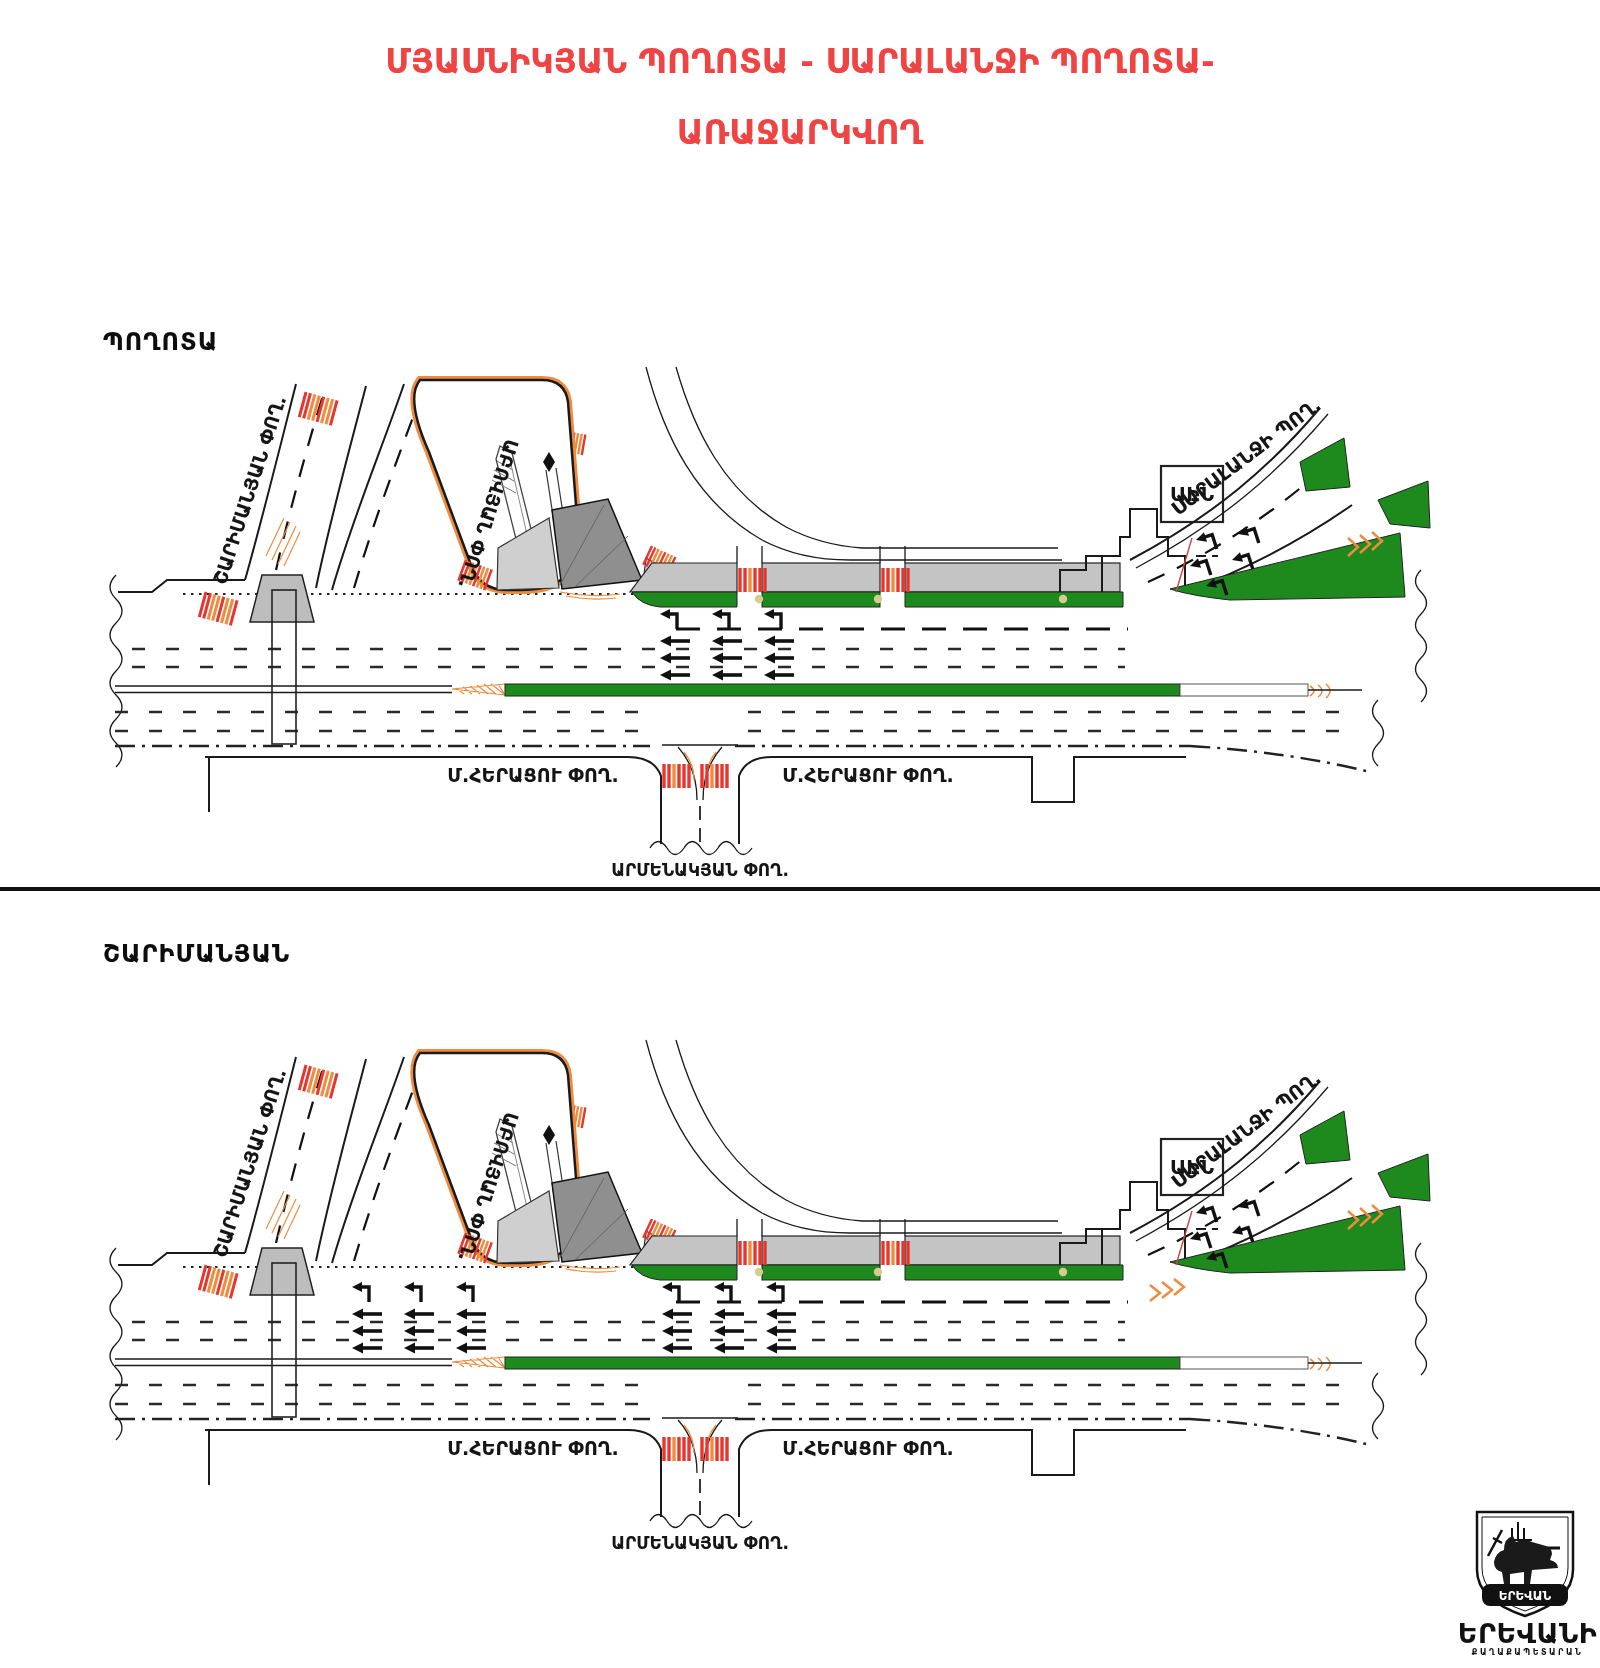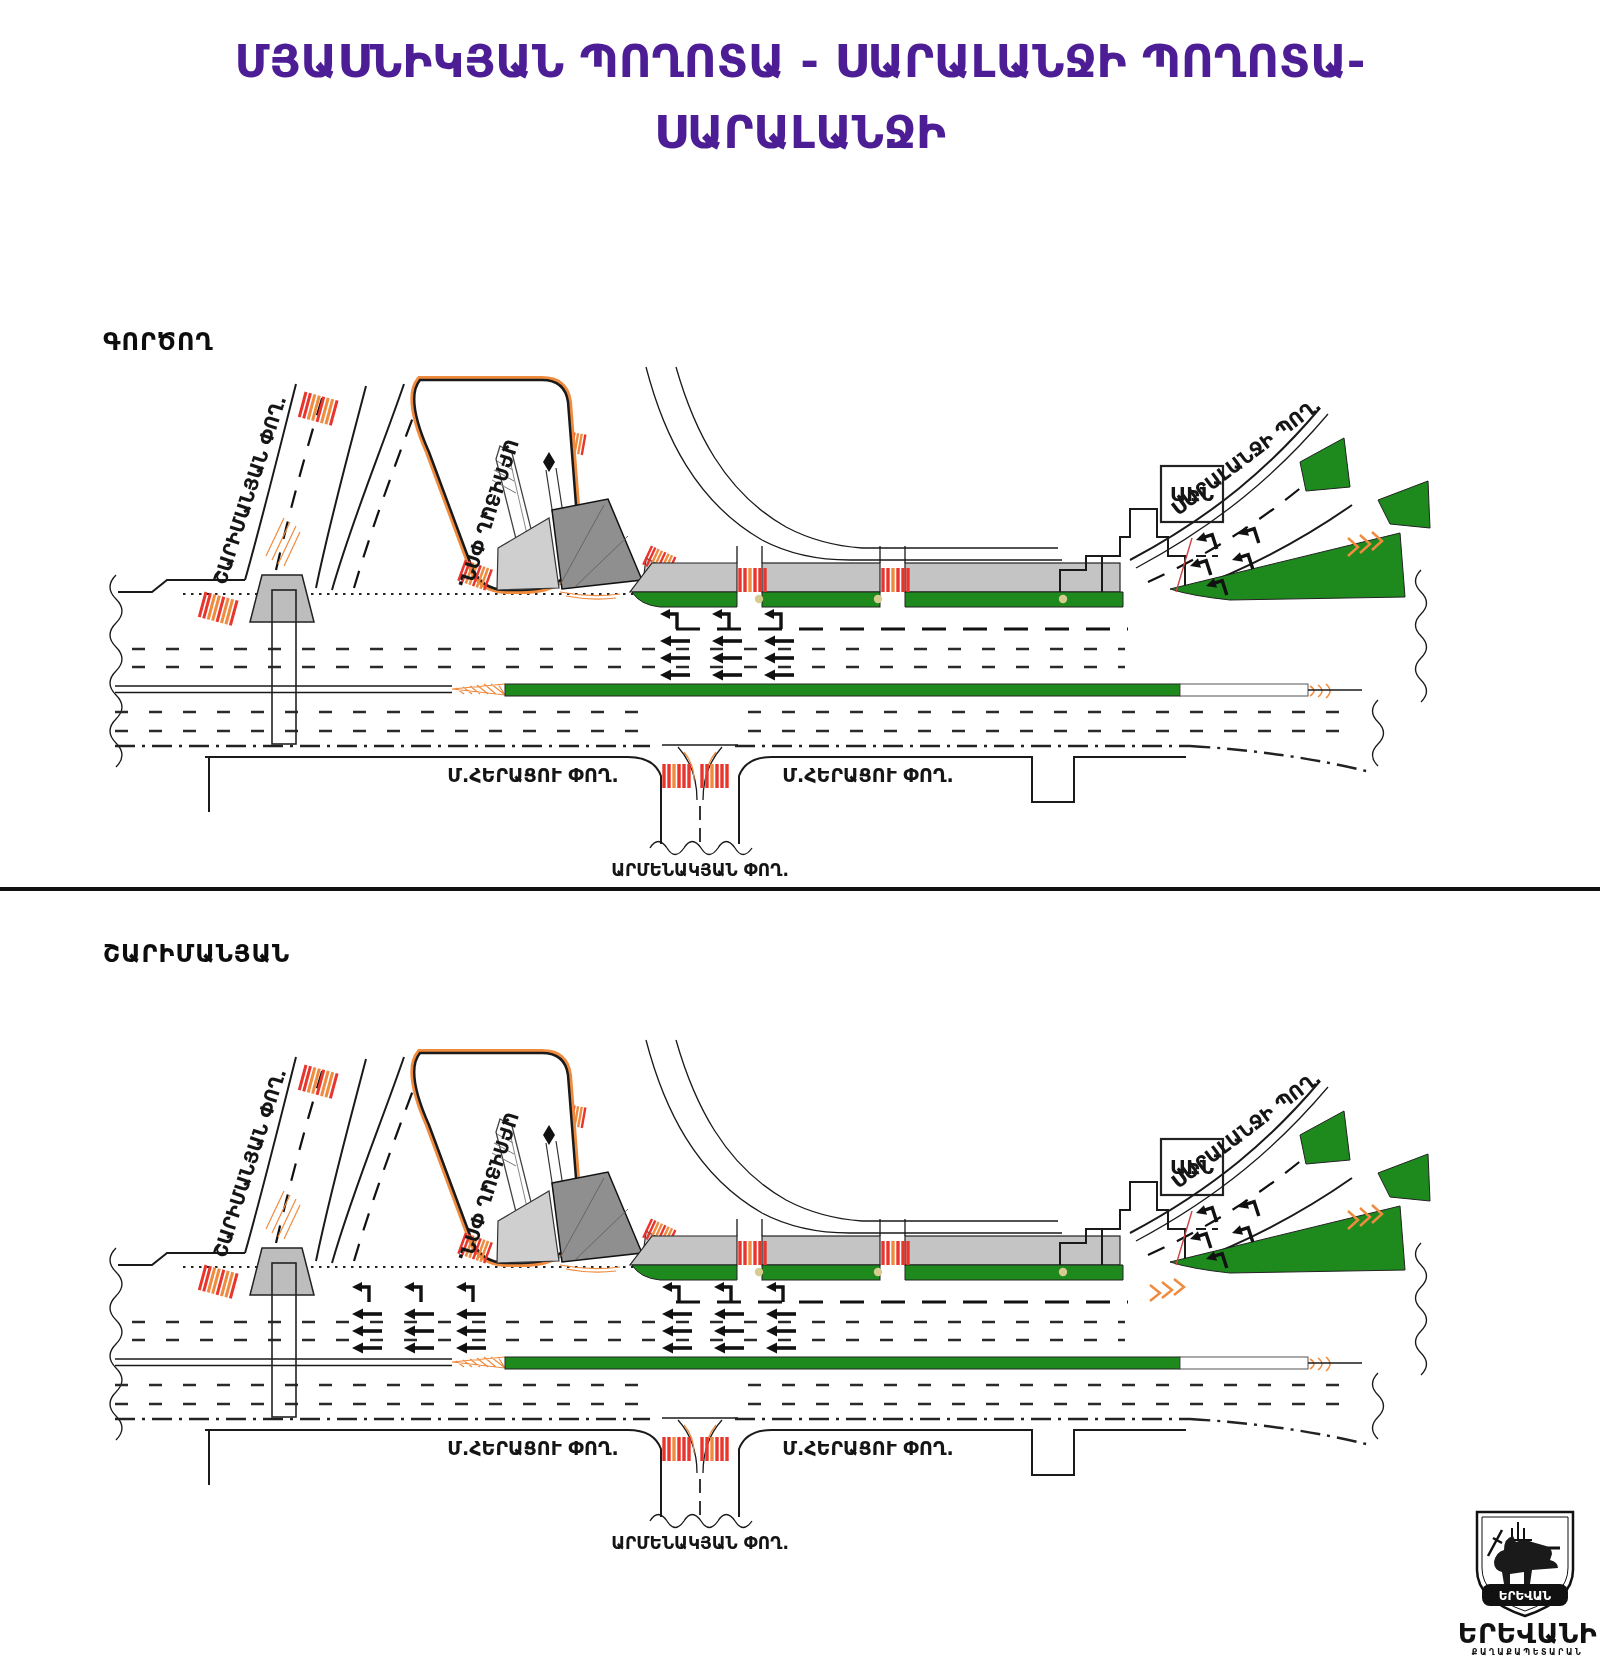--- a/index.html
+++ b/index.html
@@ -1,19 +1,19 @@
 <!DOCTYPE html>
 <html><head>
 <meta charset="utf-8">
 <style>
   html,body{margin:0;padding:0;background:#fff;}
   .page{position:relative;width:1600px;height:1668px;background:#fff;overflow:hidden;
         font-family:"DejaVu Sans",sans-serif;color:#111;}
   .title{position:absolute;top:26px;left:0;width:1600px;text-align:center;
-         font-weight:bold;font-size:45px;line-height:71px;color:#4c1d95;}
+         font-weight:bold;font-size:33px;line-height:71px;color:#ef4444;}
   .sec{position:absolute;font-size:24px;font-weight:bold;color:#0d0d0d;letter-spacing:1px;}
   .sec1{left:103px;top:328px;}
   .sec2{left:103px;top:940px;}
   .logo-city{position:absolute;left:1430px;top:1618px;width:195px;text-align:center;
              font-size:27px;font-weight:bold;letter-spacing:0.5px;}
   .logo-sub{position:absolute;left:1430px;top:1648px;width:195px;text-align:center;
             font-size:8px;font-weight:bold;letter-spacing:2.5px;}
   svg.draw{position:absolute;left:0;top:0;}
   .ln{fill:none;stroke:#1a1a1a;stroke-width:2;}
   .ln1{fill:none;stroke:#1a1a1a;stroke-width:1.3;}
@@ -35,24 +35,24 @@
   .lblB{font:bold 20px "DejaVu Sans",sans-serif;fill:#151515;}
   .bw{font:bold 12px "DejaVu Sans",sans-serif;fill:#fff;}
 </style>
 </head>
 <body>
 
 <div class="page">
 
   <div class="title">
     <div>ՄՅԱՍՆԻԿՅԱՆ ՊՈՂՈՏԱ - ՍԱՐԱԼԱՆՋԻ ՊՈՂՈՏԱ-</div>
-    <div>ՍԱՐԱԼԱՆՋԻ</div>
+    <div>ԱՌԱՋԱՐԿՎՈՂ</div>
   </div>
 
-  <div class="sec sec1">ԳՈՐԾՈՂ</div>
+  <div class="sec sec1">ՊՈՂՈՏԱ</div>
   <div class="sec sec2">ՇԱՐԻՄԱՆՅԱՆ</div>
 
   <svg class="draw" width="1600" height="1668" viewBox="0 0 1600 1668">
     <defs>
 
       <g id="aS" fill="#111">
         <polygon points="0,0 11,-5.5 11,5.5"></polygon>
           <rect x="9" y="-1.8" width="21" height="3.6"></rect>
       </g>
 

